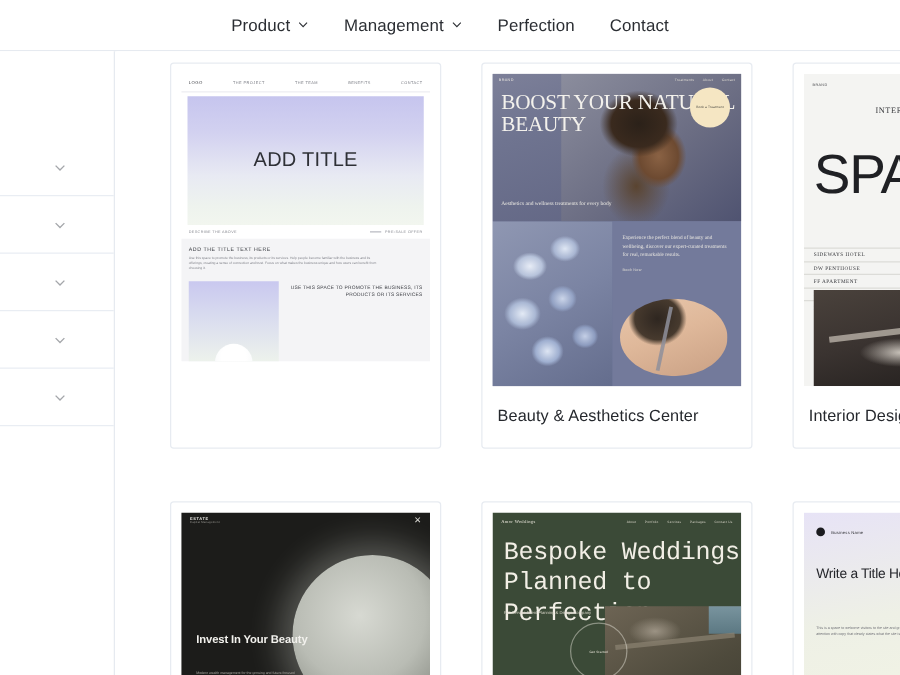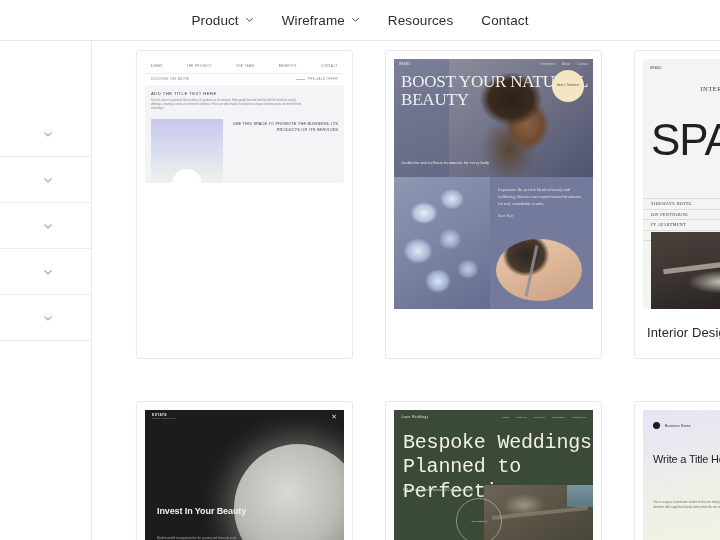--- a/index.html
+++ b/index.html
@@ -223,29 +223,29 @@
   <div class="topnav">
     <div class="nav-item">
       <span>Product</span>
       <span class="chev">
         <svg viewBox="0 0 10 10">
             <path d="M1.5 3.5 L5 7 L8.5 3.5" fill="none" stroke="#2b2e33" stroke-width="1"></path>
           </svg>
       </span>
     </div>
     <div class="nav-item">
-      <span>Wireframe</span>
+      <span>Management</span>
       <span class="chev">
         <svg viewBox="0 0 10 10">
             <path d="M1.5 3.5 L5 7 L8.5 3.5" fill="none" stroke="#2b2e33" stroke-width="1"></path>
           </svg>
       </span>
     </div>
     <div class="nav-item">
-      <span>Resources</span>
+      <span>Perfection</span>
     </div>
     <div class="nav-item">
       <span>Contact</span>
     </div>
   </div>
 
   <div class="sidebar">
     <div class="filter-row">
       <span class="filter-label"></span>
       <span class="chev-box">
@@ -293,20 +293,23 @@
 
     <div class="card">
       <div class="thumb">
         <div class="t1">
           <div class="t1-nav">
             <span class="logo">LOGO</span>
             <span>THE PROJECT</span>
             <span>THE TEAM</span>
             <span>BENEFITS</span>
             <span>CONTACT</span>
+          </div>
+          <div class="t1-hero">
+            <div class="addtitle">ADD TITLE</div>
           </div>
           <div class="t1-sub">
             <span>DESCRIBE THE ABOVE</span>
             <span class="right">
               <i class="rule"></i>
               <span>PRE-SALE OFFER</span>
             </span>
           </div>
           <div class="t1-body">
             <div class="t1-h2">ADD THE TITLE TEXT HERE</div>
@@ -346,20 +349,21 @@
             <div class="t2-right">
               <div class="t2-copy">Experience the perfect blend of beauty and wellbeing, discover our expert-curated treatments for real, remarkable results.</div>
               <div class="t2-link">Book Now</div>
               <div class="t2-oval">
                 <div class="strap"></div>
               </div>
             </div>
           </div>
         </div>
       </div>
+      <div class="card-title">Beauty &amp; Aesthetics Center</div>
     </div>
 
     <div class="card">
       <div class="thumb">
         <div class="t3">
           <div class="t3-logo">BRAND</div>
           <div class="t3-kicker">INTERIOR DESIGN FIRM</div>
           <div class="t3-big">SPA</div>
           <div class="t3-list">
             <div>SIDEWAYS HOTEL</div>

